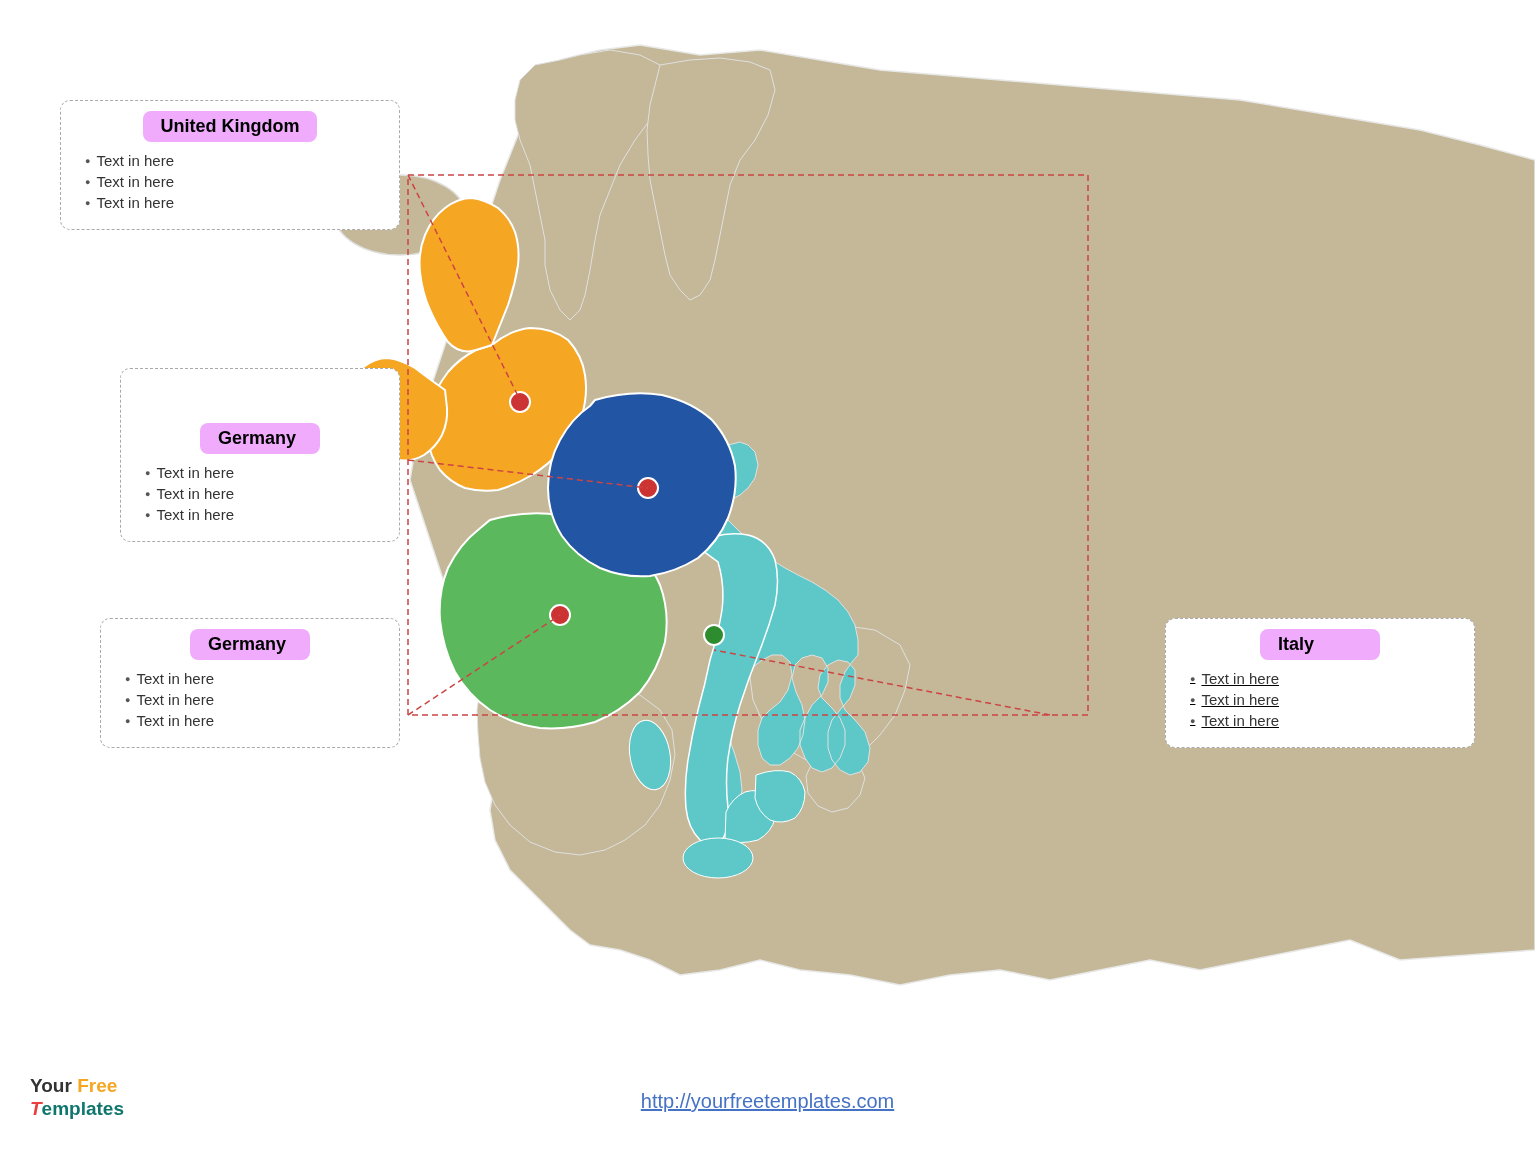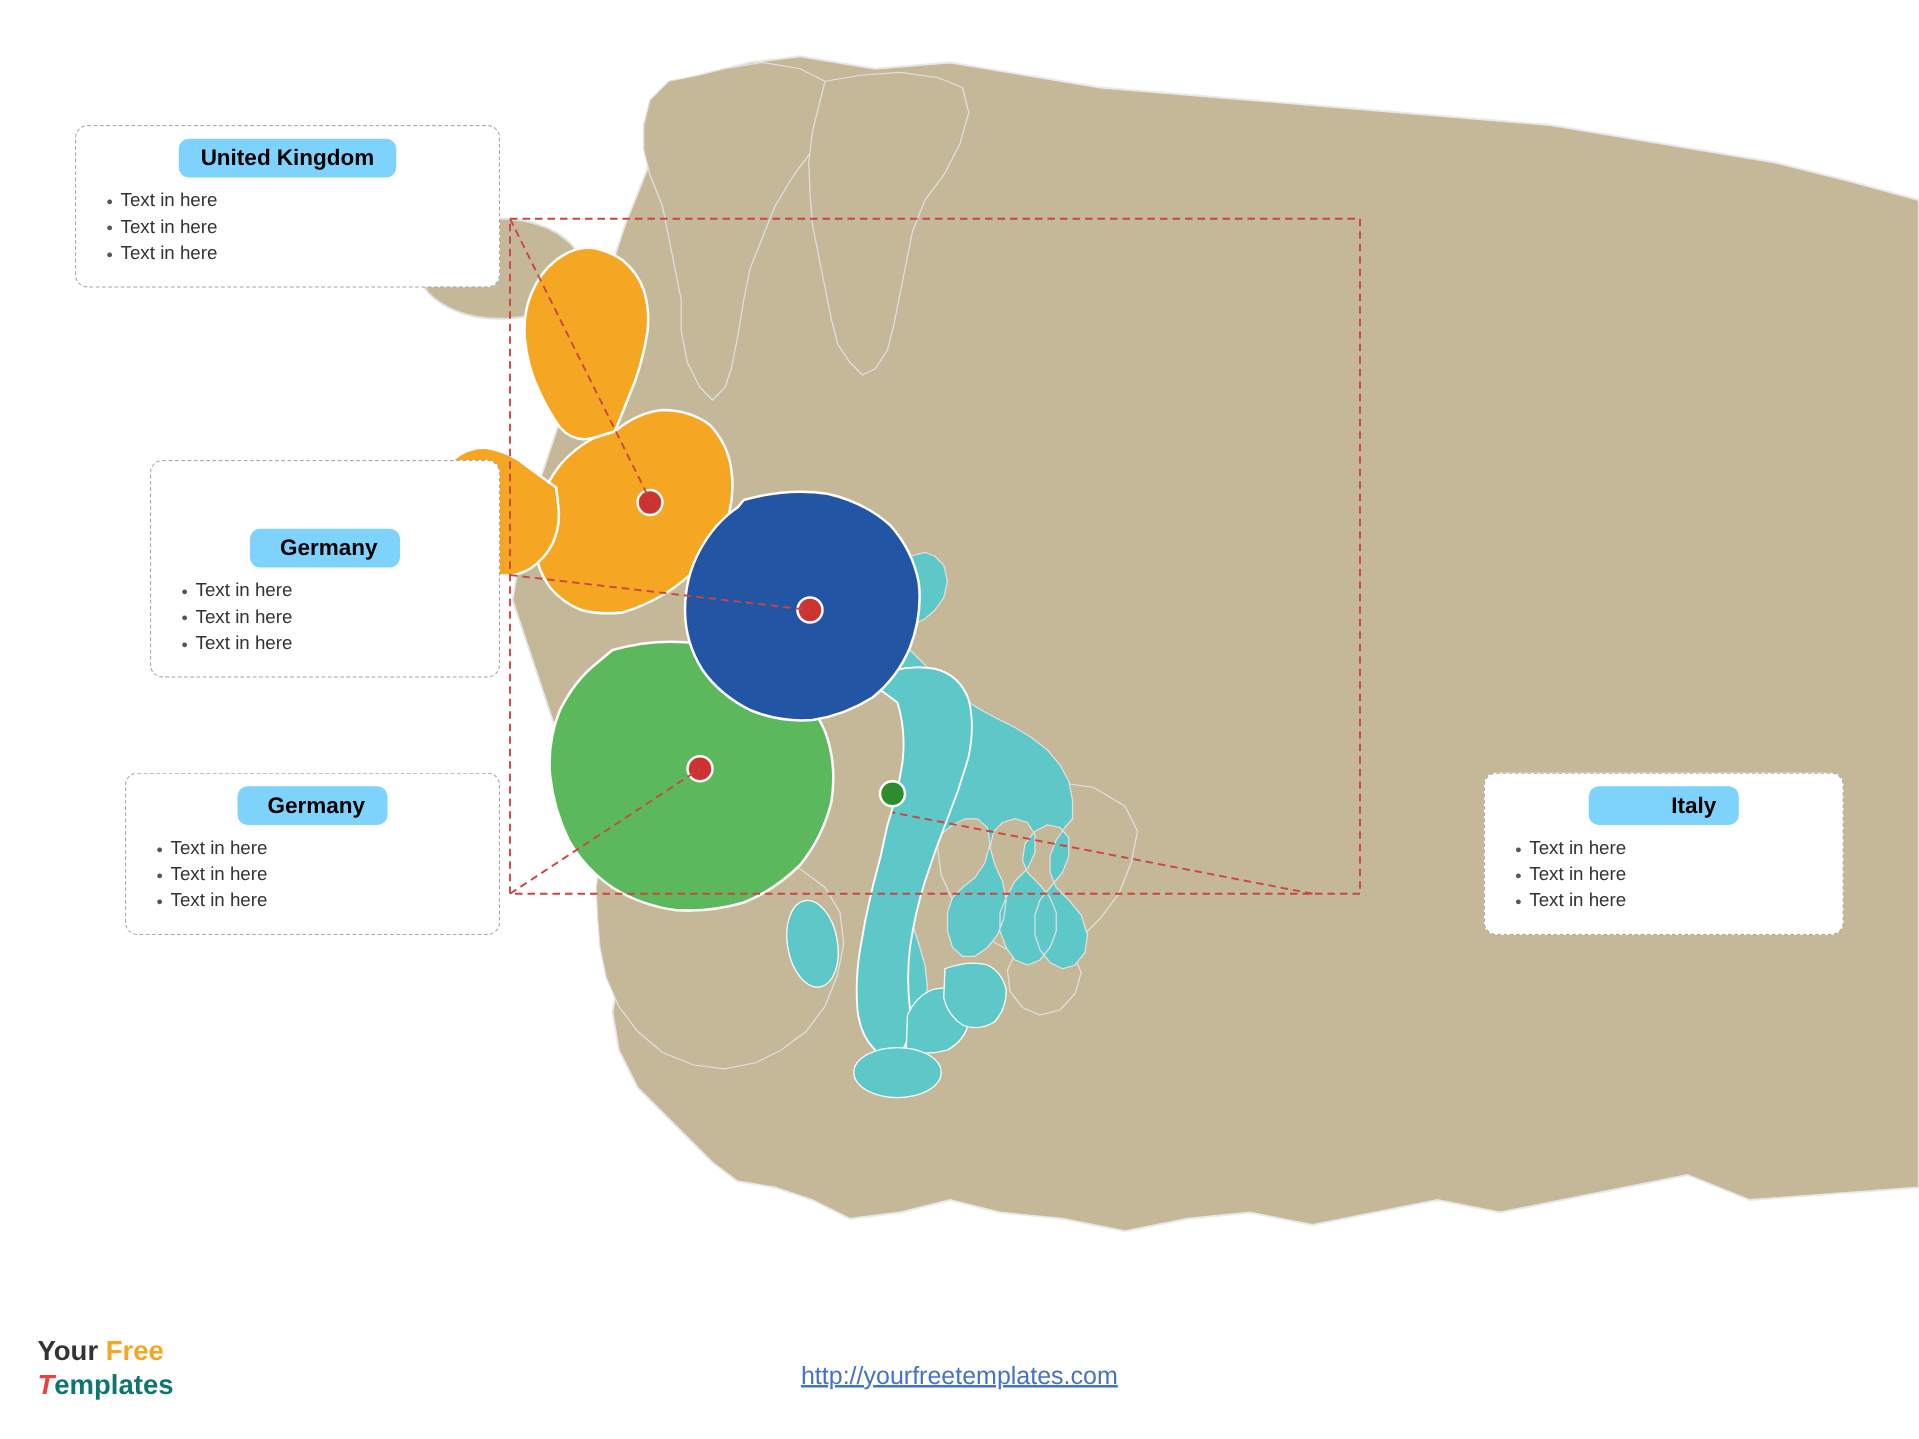--- a/index.html
+++ b/index.html
@@ -15,26 +15,26 @@
     
     .info-box {
       position: absolute;
       border: 1.5px dashed #aaa;
       border-radius: 10px;
       background: white;
       padding: 10px 16px 14px 16px;
     }
 
     .info-box .box-title {
-      background: #7dd3fc;
+      background: #f0abfc;
       border-radius: 8px;
       font-weight: bold;
       font-size: 18px;
       padding: 5px 18px;
-      text-align: right;
+      text-align: left;
       margin-bottom: 10px;
       display: inline-block;
       min-width: 120px;
     }
 
     .info-box ul {
       list-style: none;
       padding-left: 8px;
       text-align: center;
     }
@@ -52,21 +52,21 @@
       content: '●';
       color: #555;
       font-size: 9px;
     }
 
     
     .logo {
       position: absolute;
       bottom: 30px;
       left: 30px;
-      font-size: 22px;
+      font-size: 19px;
       font-weight: bold;
       line-height: 1.2;
     }
 
     .logo .your { color: #333; }
     .logo .free { color: #f5a623; }
 
     .footer-link {
       position: absolute;
       bottom: 38px;
@@ -179,21 +179,21 @@
   <div style="text-align:center;">
     <span class="box-title">Germany</span>
   </div>
   <ul>
     <li>Text in here</li>
     <li>Text in here</li>
     <li>Text in here</li>
   </ul>
 </div>
 
-<div class="info-box" style="right: 60px; top: 618px; width: 288px;">
+<div class="info-box" style="right: 60px; top: 618px; width: 310px; text-decoration: underline;">
   <div style="text-align:center;">
     <span class="box-title">Italy</span>
   </div>
   <ul>
     <li>Text in here</li>
     <li>Text in here</li>
     <li>Text in here</li>
   </ul>
 </div>
 

